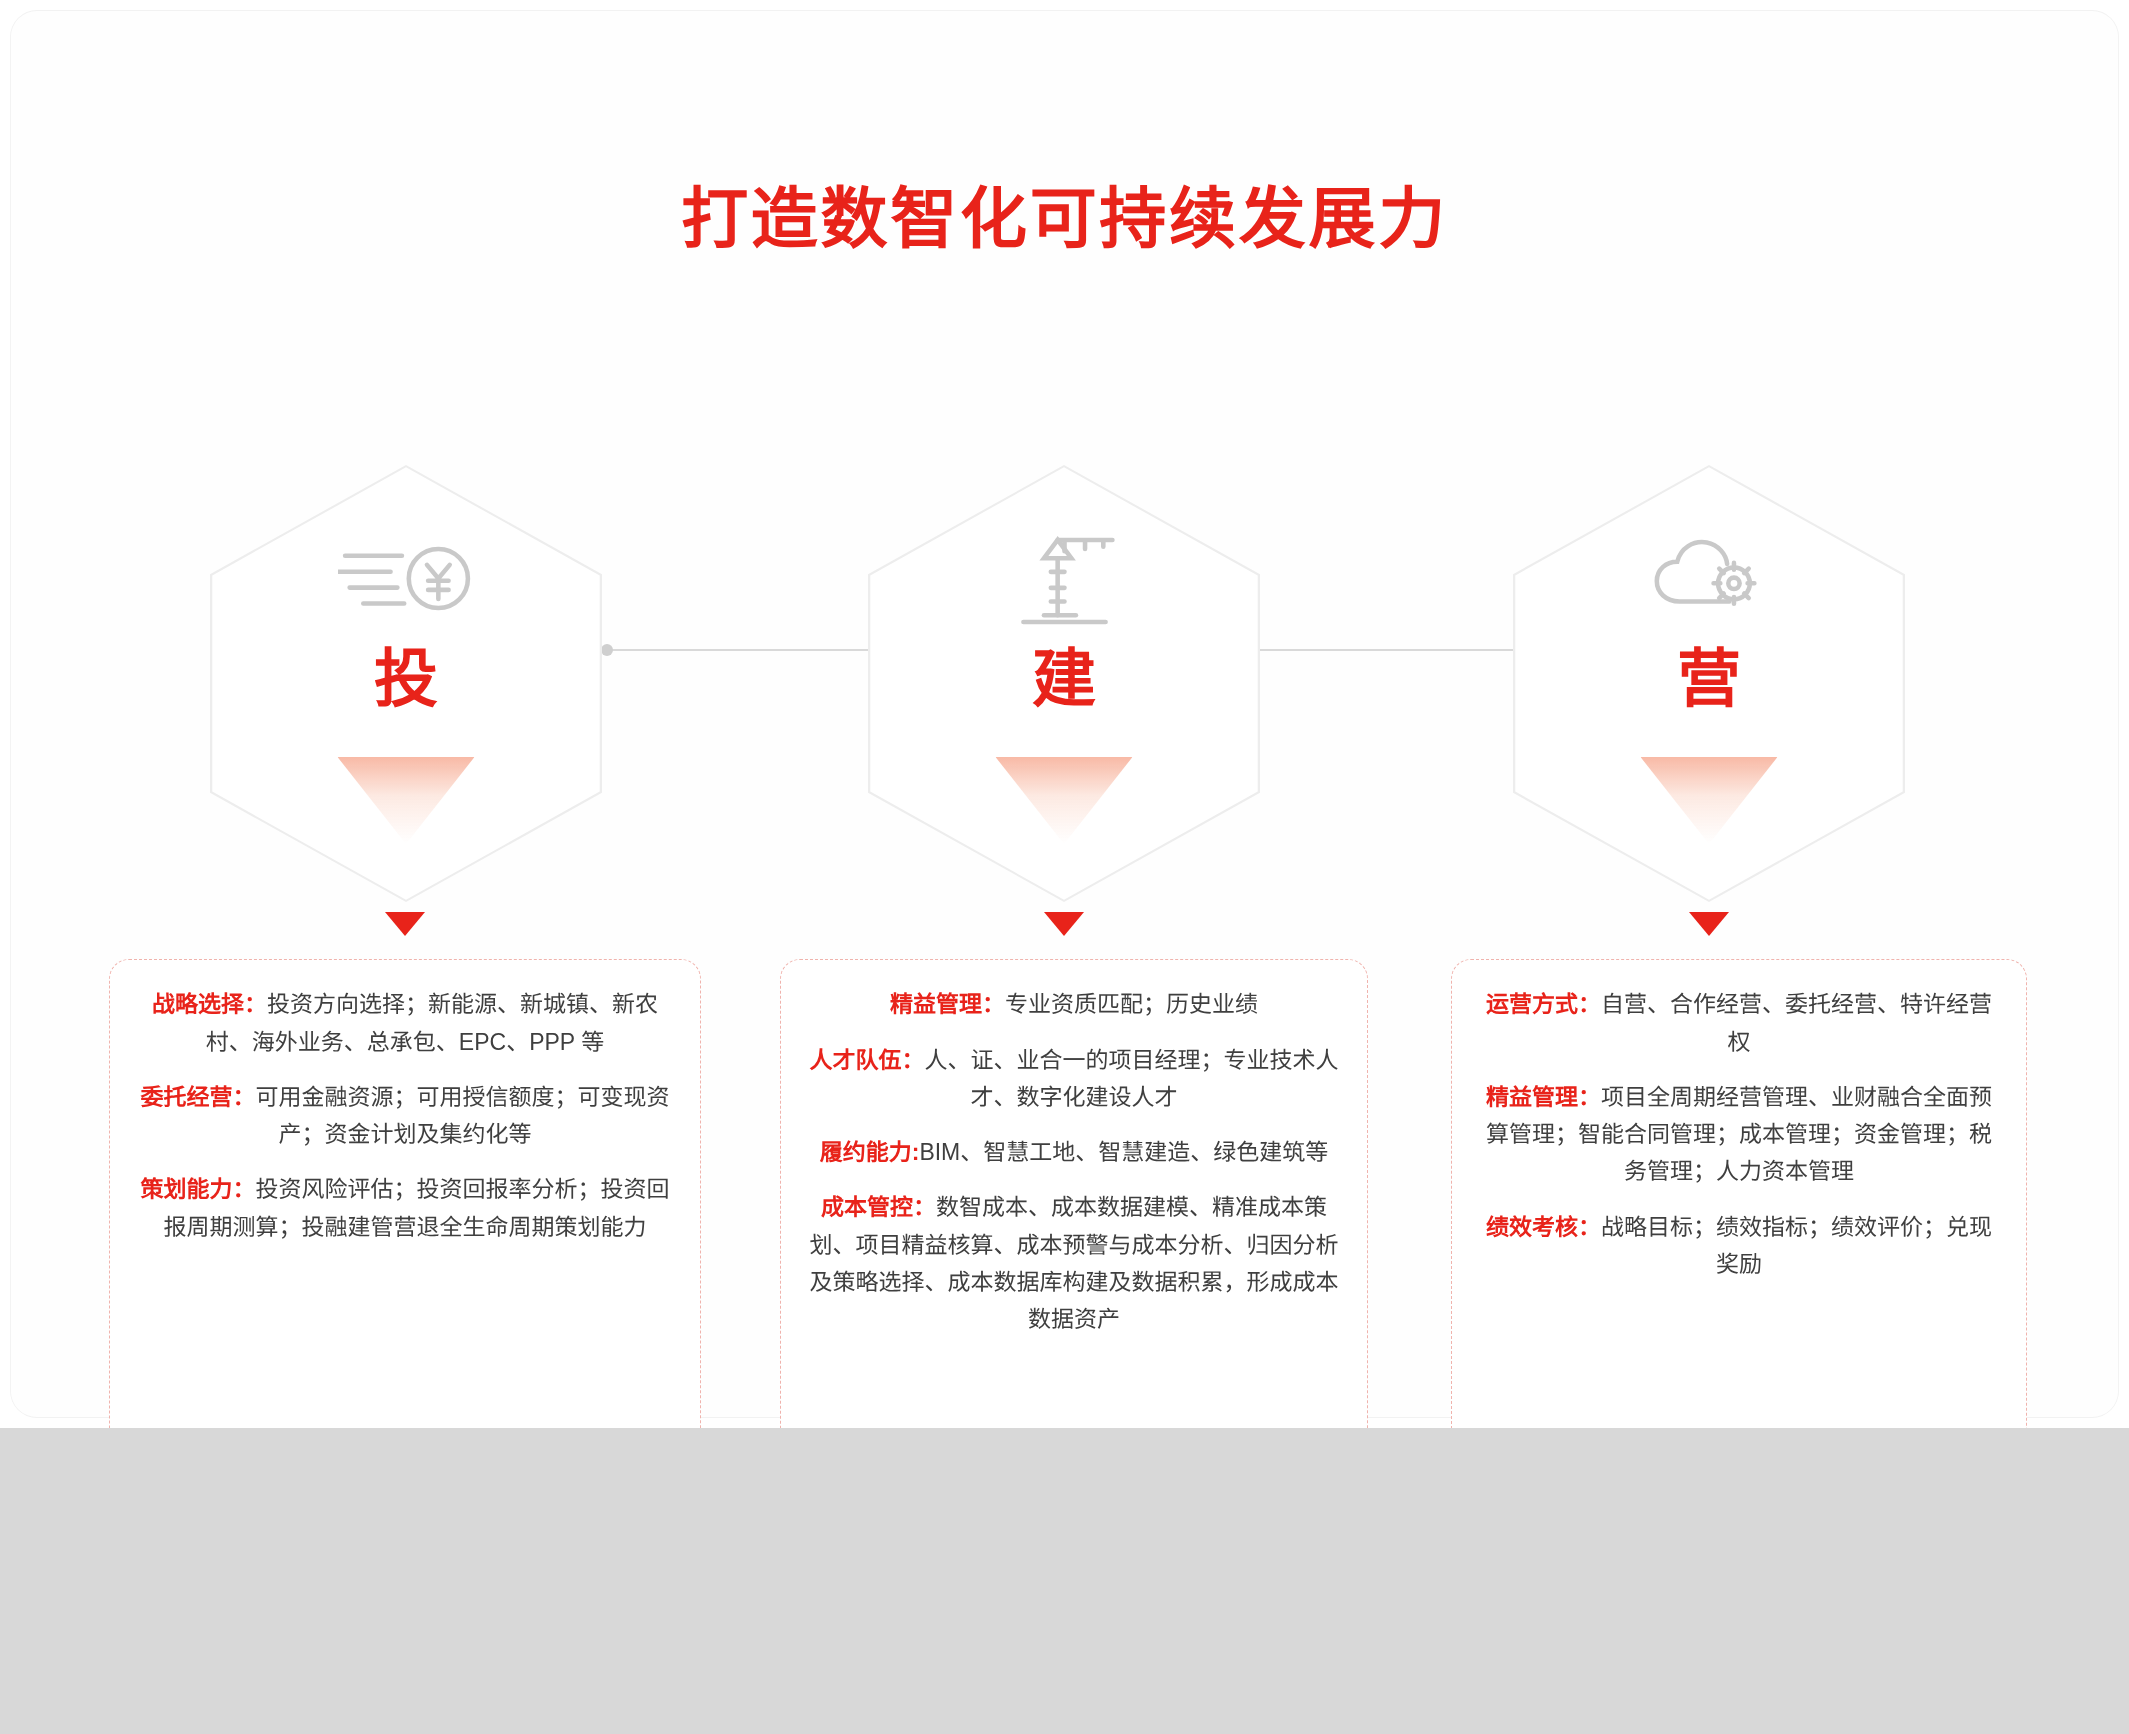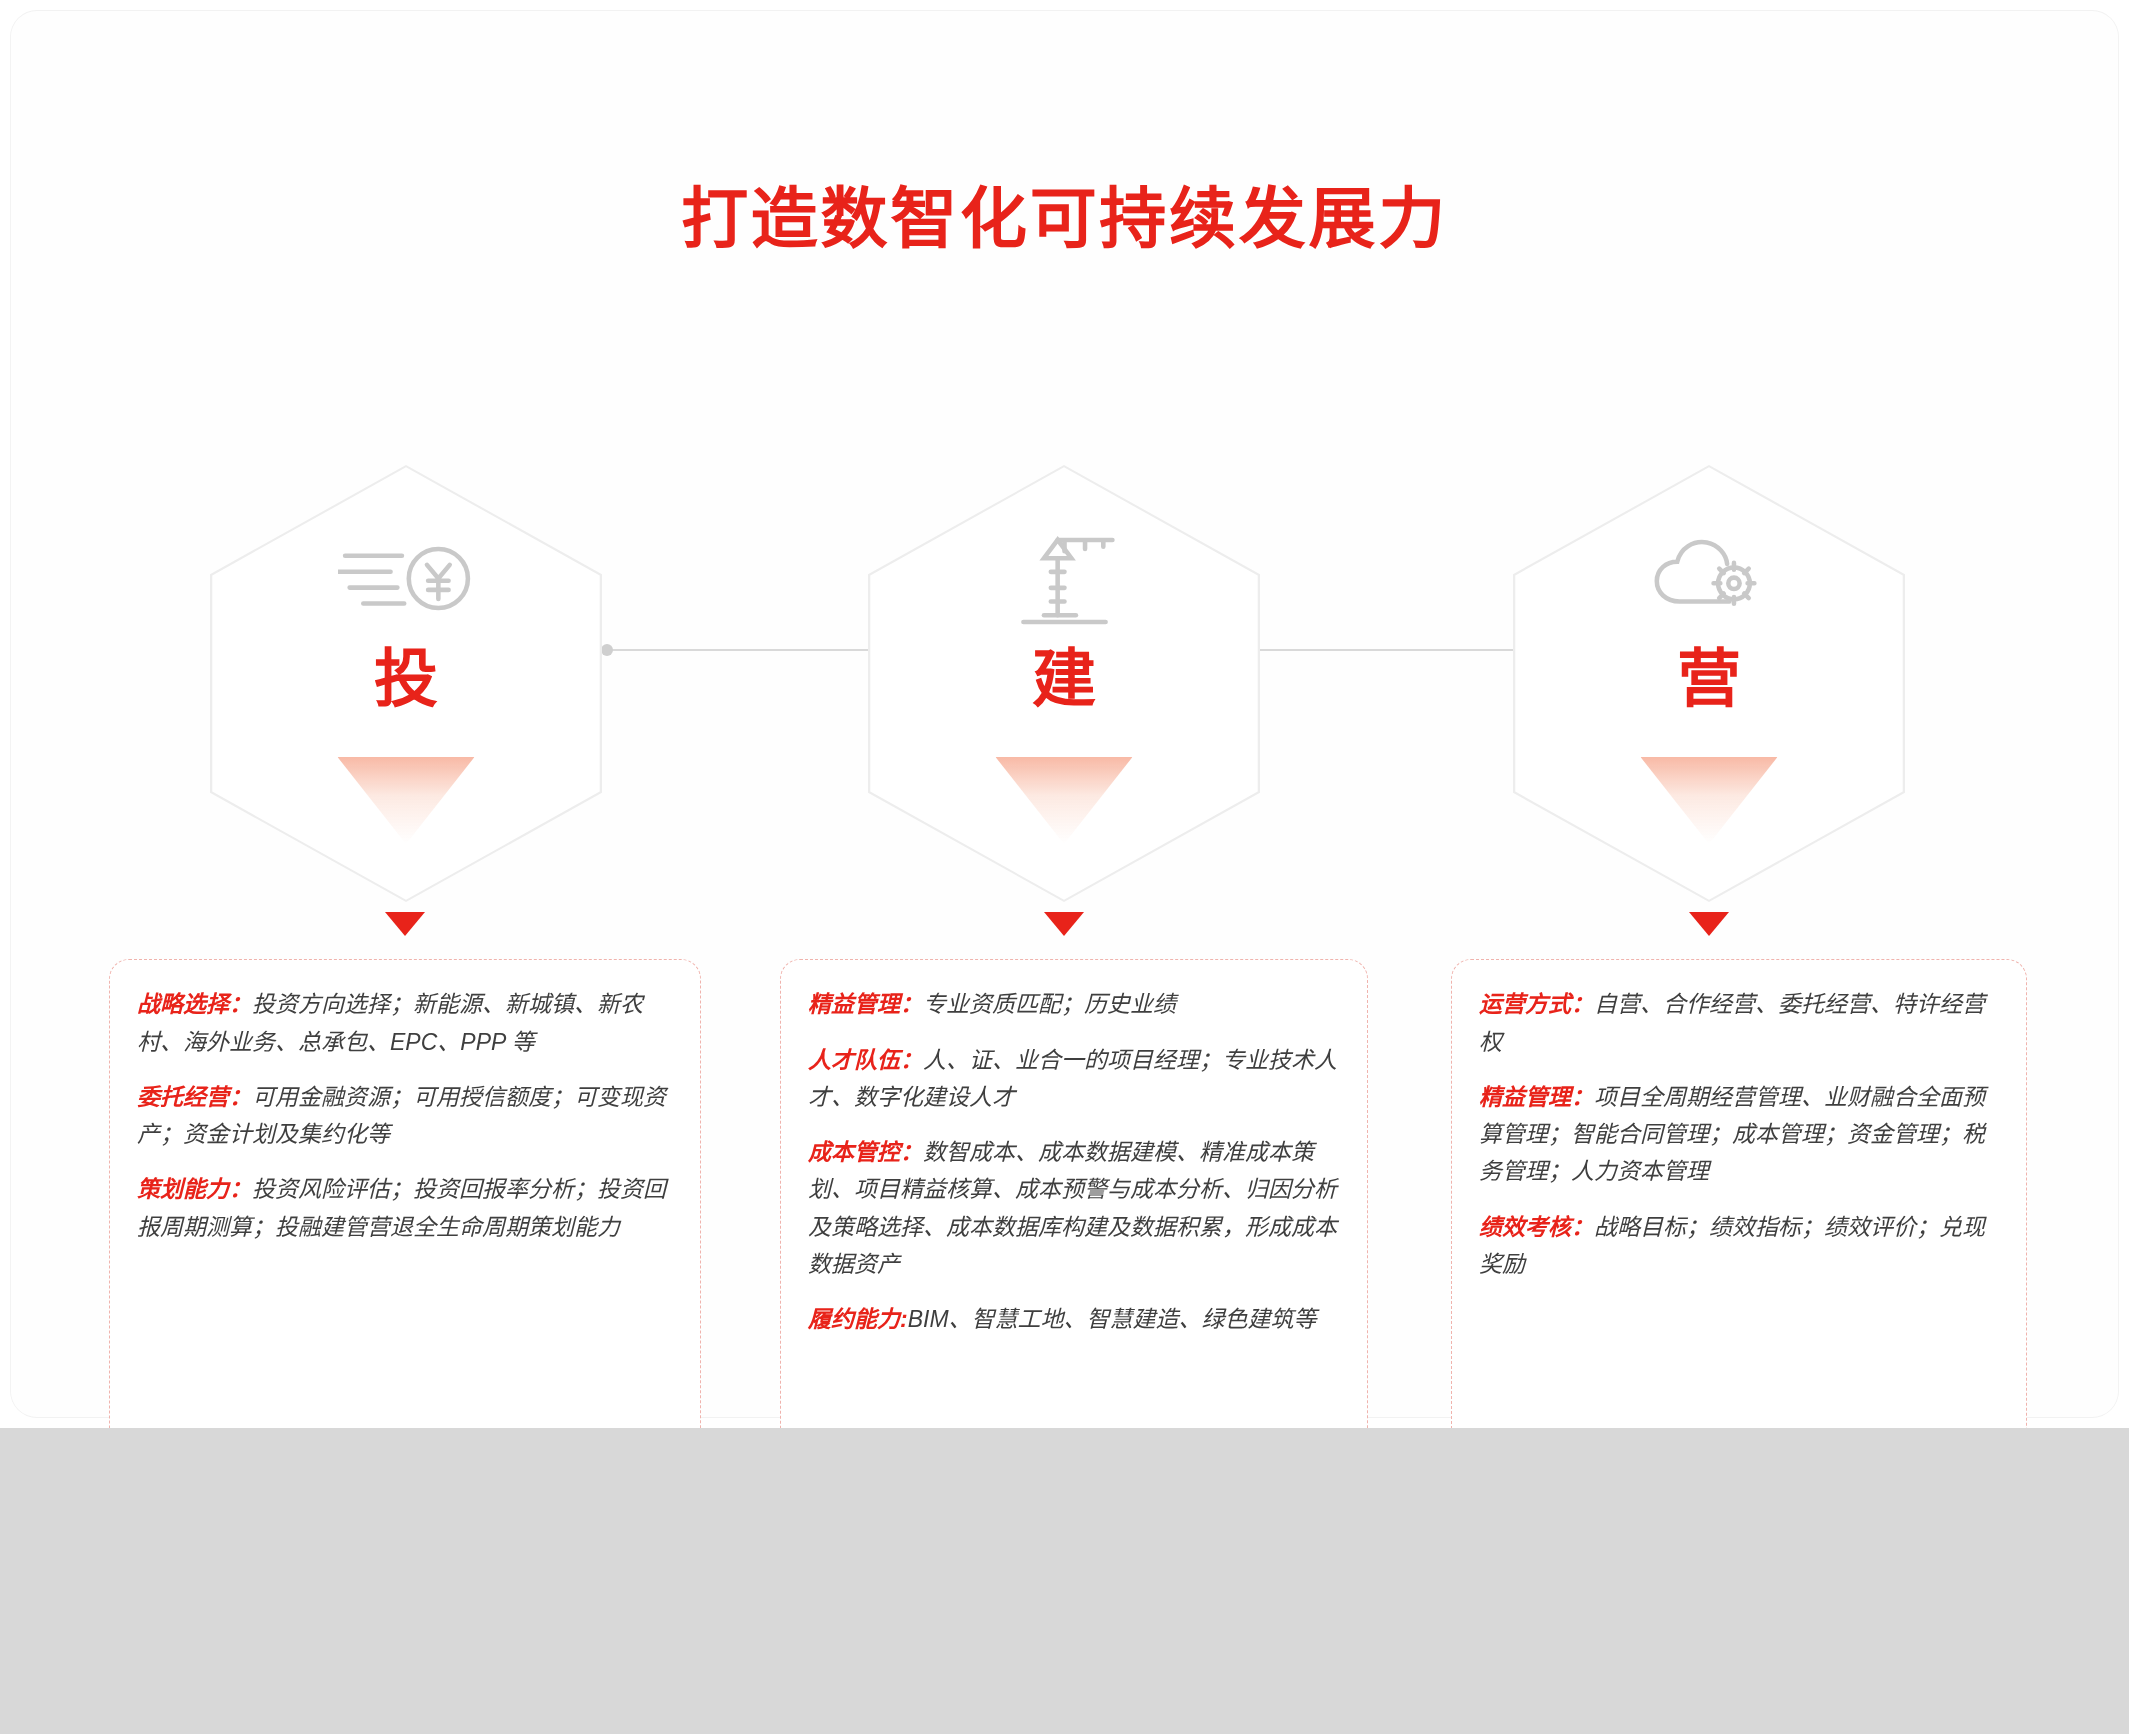--- a/index.html
+++ b/index.html
@@ -130,22 +130,21 @@
     border-radius: 20px;
     box-sizing: border-box;
     background: #ffffff;
     padding: 26.4px 27px 22px 27px;
   }
   .para {
     font-size: 23px;
     line-height: 1.62;
     color: #3f3f3f;
     margin: 0 0 18px 0;
-    text-align: left;
-    font-style: italic;
+    text-align: center;
   }
   .para:last-child { margin-bottom: 0; }
   .lead {
     color: #e8231a;
     font-weight: 700;
   }
 
   svg { display: block; }
 </style>
 </head>
@@ -212,24 +211,24 @@
   <div class="red-arrow" style="left:1044px; top:912px;"></div>
 
   <div class="card" style="left:780px; top:959px; width:588px; height:588px;">
     <p class="para">
       <span class="lead">精益管理：</span><span>专业资质匹配；历史业绩</span>
     </p>
     <p class="para">
       <span class="lead">人才队伍：</span><span>人、证、业合一的项目经理；专业技术人才、数字化建设人才</span>
     </p>
     <p class="para">
+      <span class="lead">履约能力:</span><span>BIM、智慧工地、智慧建造、绿色建筑等</span>
+    </p>
+    <p class="para">
       <span class="lead">成本管控：</span><span>数智成本、成本数据建模、精准成本策划、项目精益核算、成本预警与成本分析、归因分析及策略选择、成本数据库构建及数据积累，形成成本数据资产</span>
-    </p>
-    <p class="para">
-      <span class="lead">履约能力:</span><span>BIM、智慧工地、智慧建造、绿色建筑等</span>
     </p>
   </div>
 
   <div class="hex-wrap" style="left:1513px; top:465px;">
     <div class="hex">
         <div class="hex-inner"></div>
       </div>
     <div class="hex-glow"></div>
     <div class="hex-icon">
       <svg width="118" height="87" viewBox="0 0 104 76" fill="none" stroke="#c9c9c9" stroke-width="4" stroke-linecap="round">

